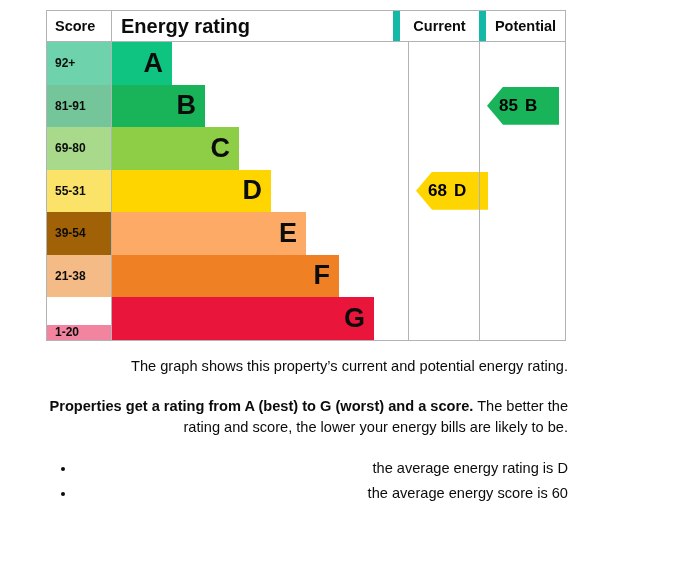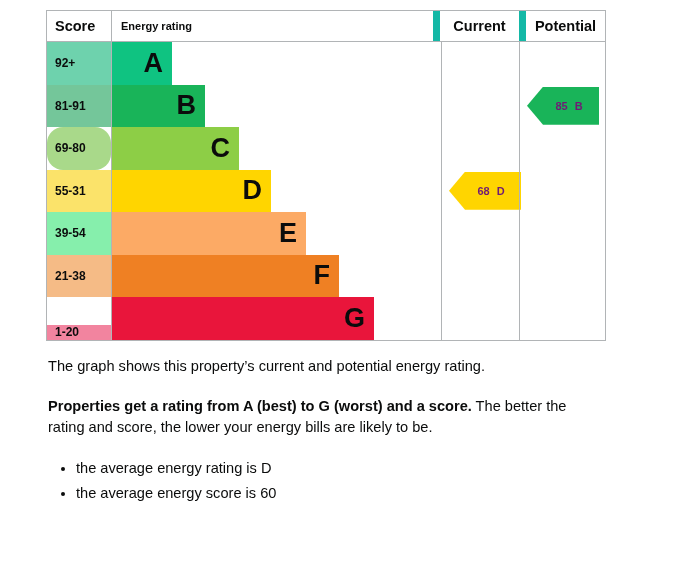--- a/index.html
+++ b/index.html
@@ -14,21 +14,21 @@
     font-family: "Liberation Sans", sans-serif;
     color: #0b0c0c;
     overflow: hidden;
   }
 
   
   .epc {
     position: absolute;
     left: 46px;
     top: 10px;
-    width: 560px;
+    width: 520px;
     border: 1px solid #b1b4b6;
     box-sizing: border-box;
     background: #fff;
   }
 
   .epc-header {
     display: flex;
     height: 31px;
     border-bottom: 1px solid #b1b4b6;
     box-sizing: border-box;
@@ -42,21 +42,21 @@
     align-items: center;
     font-size: 14.5px;
     font-weight: bold;
   }
   .epc-header .h-rating {
     flex: 1 1 auto;
     box-sizing: border-box;
     padding-left: 9px;
     display: flex;
     align-items: center;
-    font-size: 11px;
+    font-size: 20px;
     font-weight: bold;
     border-left: 1px solid #b1b4b6;
   }
   .epc-header .h-current,
   .epc-header .h-potential {
     width: 86px;
     flex: 0 0 86px;
     box-sizing: border-box;
     display: flex;
     align-items: center;
@@ -122,48 +122,49 @@
     position: relative;
   }
   .marker-col {
     position: absolute;
     top: 0;
     bottom: 0;
     width: 86px;
     border-left: 1px solid #b1b4b6;
     box-sizing: border-box;
   }
-  .marker-col.current { left: 8px; }
+  .marker-col.current { left: 15px; }
   .marker-col.potential { left: 86px; }
 
   .arrow {
     position: absolute;
     height: 38px;
     width: 72px;
     display: flex;
     align-items: center;
-    justify-content: center;
+    justify-content: flex-start;
     padding-left: 12px;
     box-sizing: border-box;
     clip-path: polygon(16px 0, 100% 0, 100% 100%, 16px 100%, 0 50%);
-    font-size: 11px;
-    font-weight: bold;
-    color: #701a75;
+    font-size: 17px;
+    font-weight: bold;
+    color: #000000;
   }
   .arrow .a-score { margin-right: 7px; }
 
   
   .copy {
     position: absolute;
     left: 48px;
     top: 356px;
     width: 520px;
     font-size: 14.6px;
     line-height: 1.45;
     color: #0b0c0c;
+    text-align: right;
   }
   .copy p { margin: 0 0 19px 0; }
   .copy p.lead2 { margin-bottom: 20px; }
   .copy strong { font-weight: bold; }
   .copy ul {
     margin: 9px 0 0 0;
     padding-left: 28px;
     list-style: disc;
   }
   .copy li { margin-bottom: 3px; }
@@ -196,39 +197,39 @@
       <div class="band-row">
         <div class="band-score" style="background: rgb(116, 198, 154);">81-91</div>
         <div class="band-barwrap">
           <div class="band-bar" style="background: rgb(25, 180, 89); width: 93px;">
             <span class="band-letter">B</span>
           </div>
         </div>
       </div>
 
       <div class="band-row">
-        <div class="band-score" style="background: rgb(169, 217, 138); border-radius: 16px;">69-80</div>
+        <div class="band-score" style="background: rgb(169, 217, 138);">69-80</div>
         <div class="band-barwrap">
           <div class="band-bar" style="background: rgb(141, 206, 70); width: 127px;">
             <span class="band-letter">C</span>
           </div>
         </div>
       </div>
 
       <div class="band-row">
         <div class="band-score" style="background: rgb(251, 227, 106);">55-31</div>
         <div class="band-barwrap">
           <div class="band-bar" style="background: rgb(255, 213, 0); width: 159px;">
             <span class="band-letter">D</span>
           </div>
         </div>
       </div>
 
       <div class="band-row">
-        <div class="band-score" style="background: #86efac;">39-54</div>
+        <div class="band-score" style="background: #a16207;">39-54</div>
         <div class="band-barwrap">
           <div class="band-bar" style="background: rgb(252, 170, 101); width: 194px;">
             <span class="band-letter">E</span>
           </div>
         </div>
       </div>
 
       <div class="band-row">
         <div class="band-score" style="background: rgb(245, 187, 134); text-align: right;">21-38</div>
         <div class="band-barwrap">

